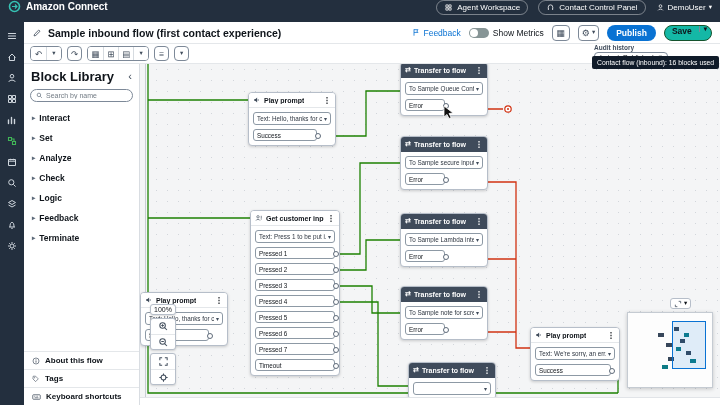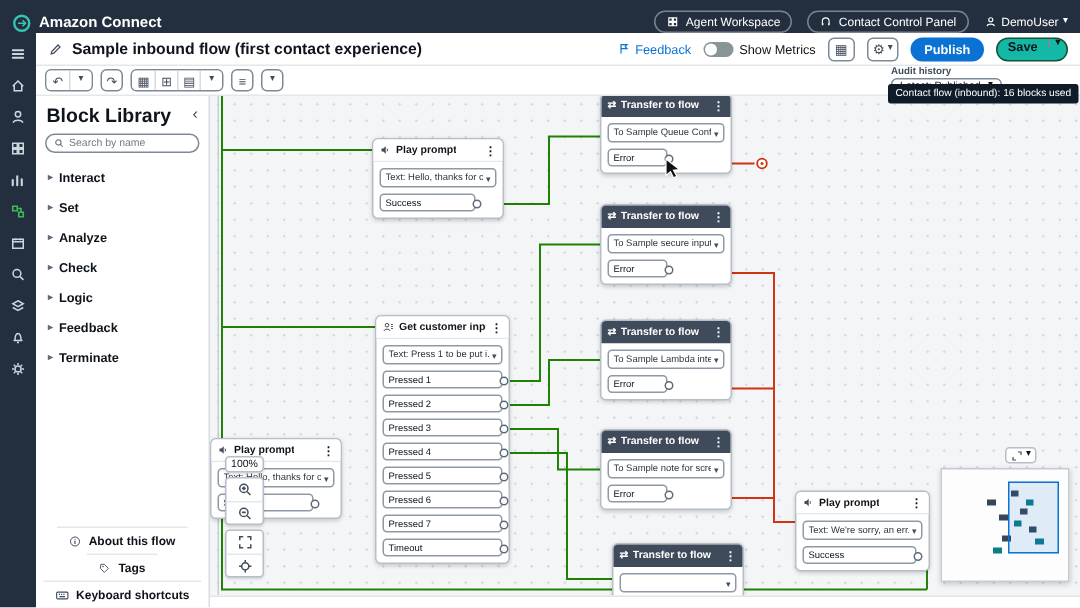--- a/index.html
+++ b/index.html
@@ -3,21 +3,21 @@
 <meta charset="utf-8">
 <style>
   * { box-sizing:border-box; margin:0; padding:0; }
   html,body { width:720px; height:405px; }
   body { position:relative; overflow:hidden; background:#fff; color:#0f141a;
          font-family:"Liberation Sans", sans-serif; }
   svg { display:block; }
 
   
   .topbar { position:absolute; left:0; top:0; width:720px; height:22px; background:#232f3e;
-            display:flex; align-items:flex-end; padding:0 8px; gap:6px; z-index:40; }
+            display:flex; align-items:flex-start; padding:0 8px; gap:6px; z-index:40; }
   .brand { display:flex; align-items:center; gap:5px; color:#fff; font-size:10px; font-weight:bold; }
   .topbar-right { margin-left:auto; display:flex; align-items:center; gap:10px; }
   .topbar-btn { display:flex; align-items:center; gap:4px; color:#fff; font-size:8px; height:15px;
                 border:1px solid rgba(255,255,255,.4); border-radius:8px; padding:0 7px; cursor:pointer; }
   .topbar-user { display:flex; align-items:center; gap:3px; color:#fff; font-size:8px; cursor:pointer; }
   .caret { font-size:6.5px; line-height:1; }
 
   
   .rail { position:absolute; left:0; top:22px; width:24px; height:383px; background:#232f3e;
           display:flex; flex-direction:column; align-items:center; padding-top:3px; z-index:35; }
@@ -68,21 +68,21 @@
            border-right:1px solid #d9dde2; display:flex; flex-direction:column; z-index:25; }
   .panel-head { display:flex; align-items:center; justify-content:space-between; padding:5px 7px 3px; }
   .panel-title { font-size:13px; font-weight:bold; }
   .collapse { font-size:11px; color:#414d5c; cursor:pointer; line-height:1; }
   .panel-search { margin:2px 6px 6px; display:flex; align-items:center; gap:3px; border:1px solid #7d8998;
                   border-radius:7px; height:13px; padding:0 5px; background:#fff; }
   .panel-search input { border:0; outline:0; width:100%; font-size:7px; font-family:inherit; background:transparent; }
   .panel-search input::placeholder { color:#737c85; }
   .section { display:flex; align-items:center; gap:4px; padding:5px 8px; font-size:8.5px; font-weight:bold; cursor:pointer; }
   .chev { font-size:6.5px; color:#5f6b7a; }
-  .panel-footer { margin-top:auto; display:flex; flex-direction:column;align-items:center; }
+  .panel-footer { margin-top:auto; display:flex; flex-direction:column; }
   .pf-item { display:flex; align-items:center; gap:5px; padding:4px 8px; font-size:8px; font-weight:bold;
              border-top:1px solid #e4e7ea; cursor:pointer; }
 
   
   .canvas { position:absolute; left:140px; top:64px; width:580px; height:341px; overflow:hidden;
             background:#f4f5f6; background-image:radial-gradient(#d2d6db 0.8px, transparent 0.9px);
             background-size:11px 11px; z-index:1; }
   .bound { position:absolute; left:5px; top:-6px; width:590px; height:339px;
            border-left:1px solid #c8cdd3; pointer-events:none; }
   .wires { position:absolute; left:0; top:0; z-index:2; pointer-events:none; }

